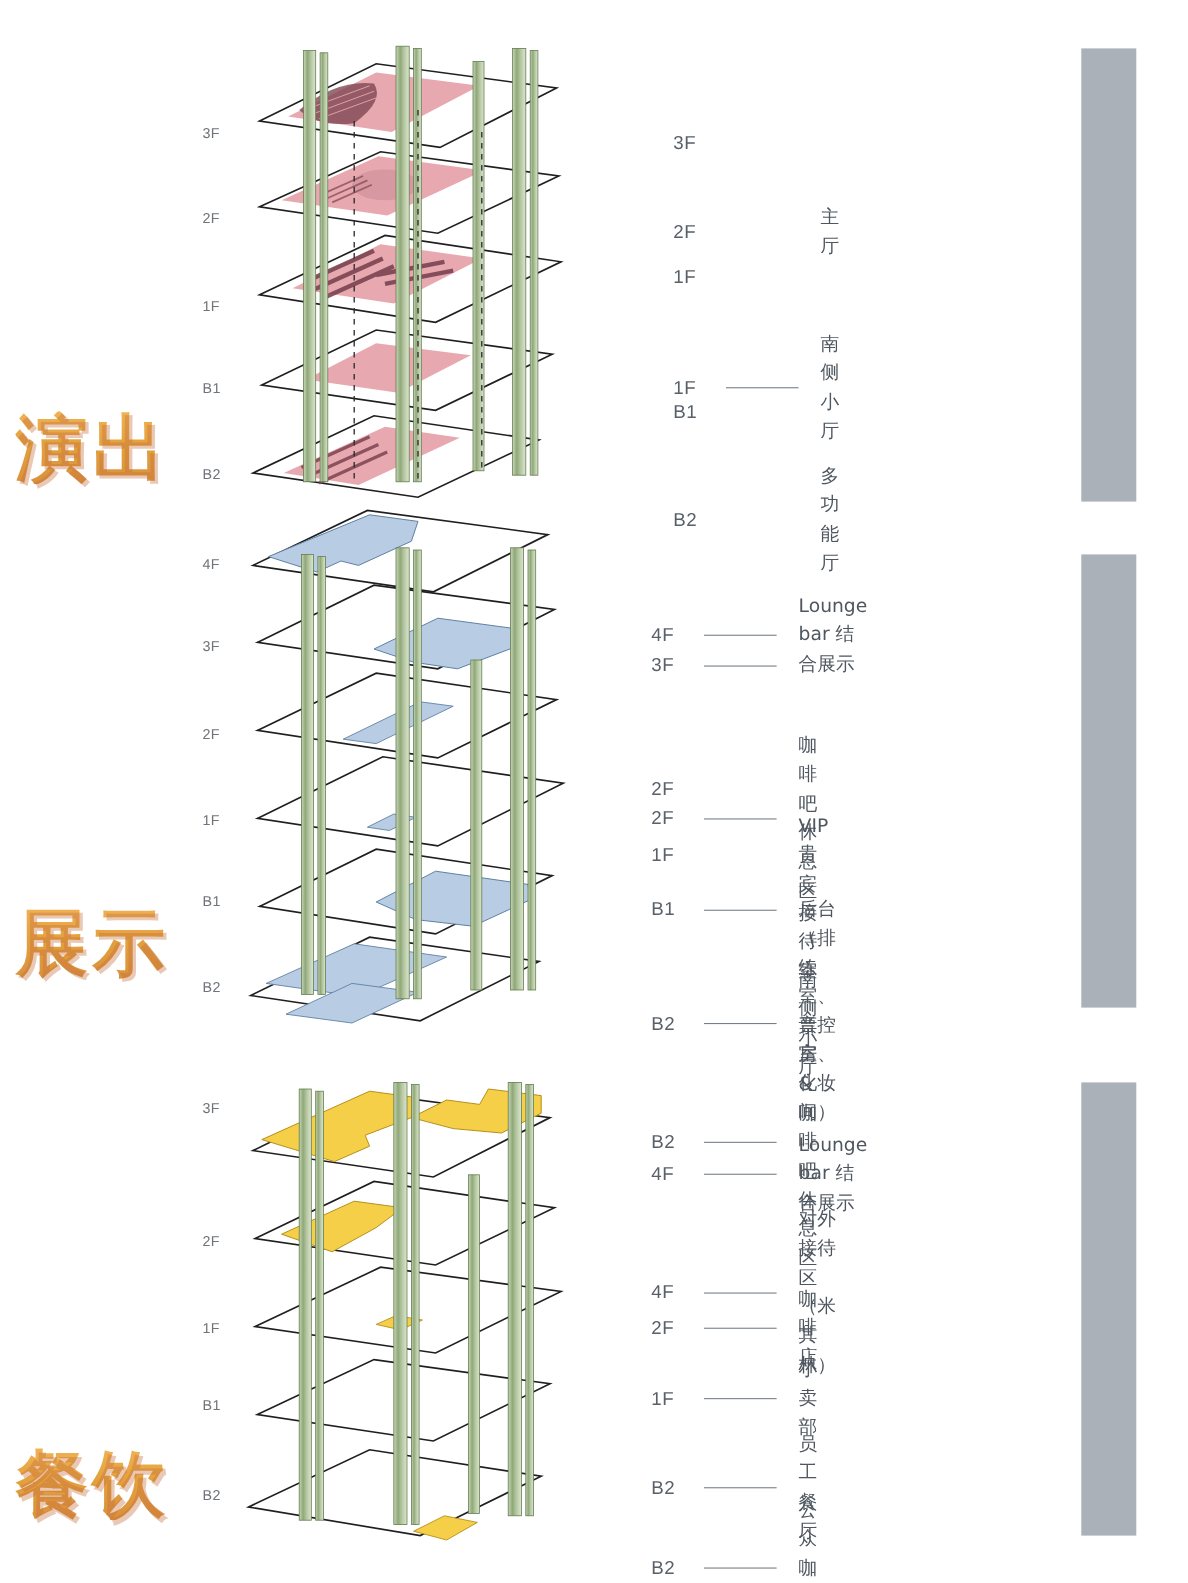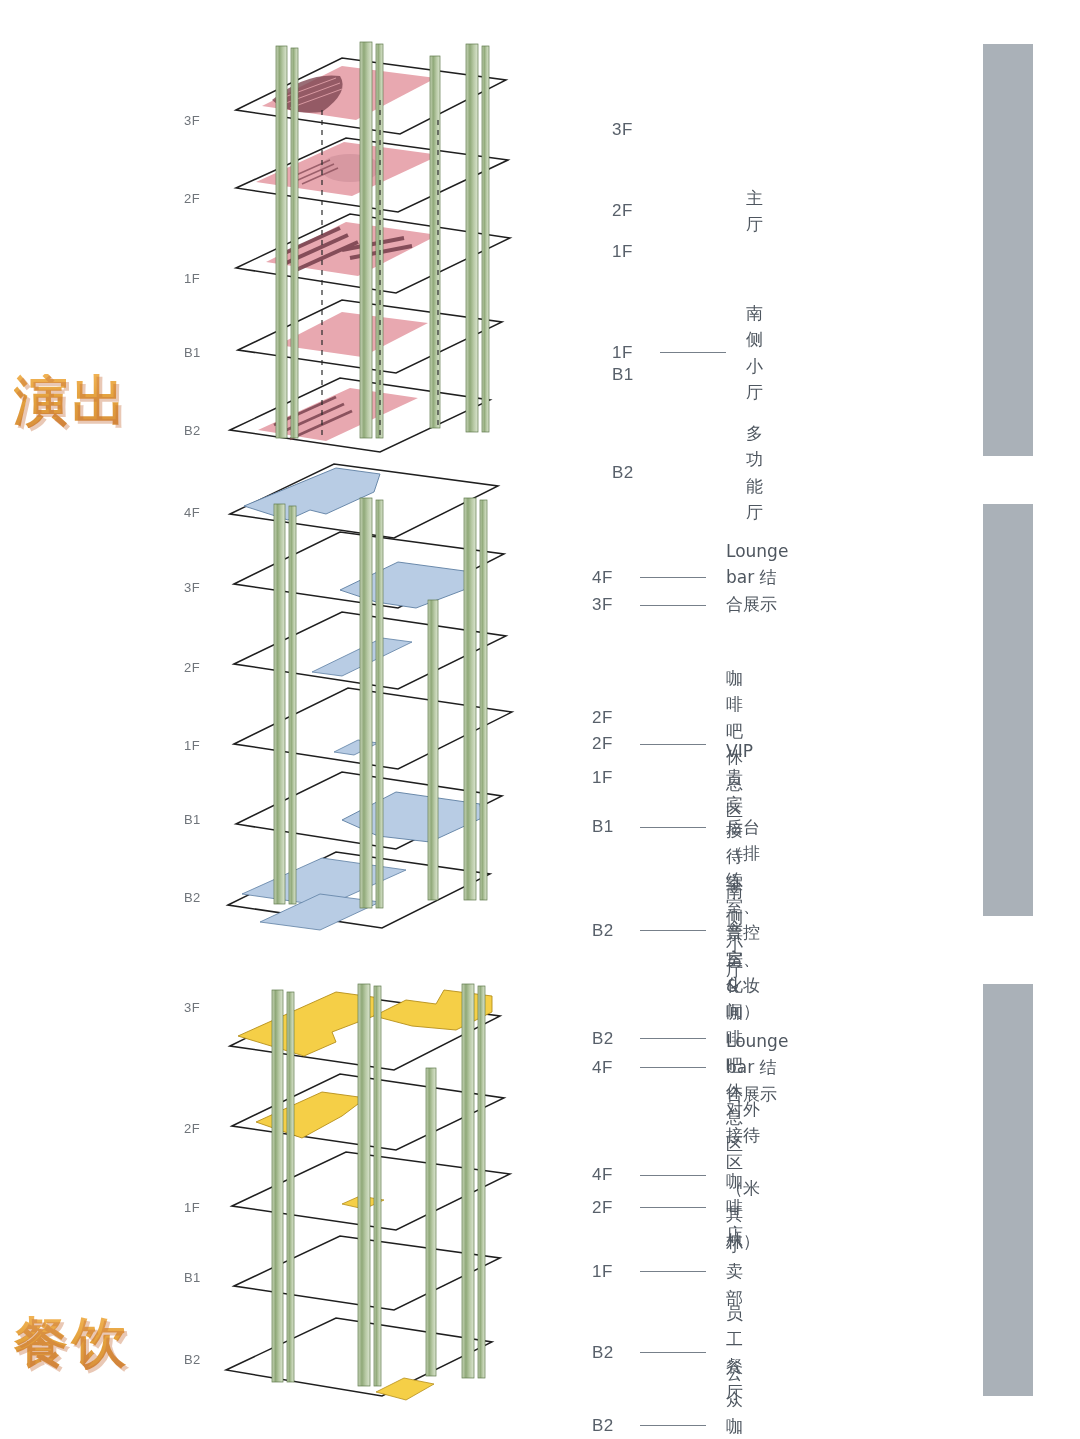--- a/index.html
+++ b/index.html
@@ -9,23 +9,23 @@
     background:#ffffff;
   }
   .section{position:absolute;left:0;width:1080px;}
   #sec-1{top:0;height:480px;}
   #sec-2{top:480px;height:480px;}
   #sec-3{top:960px;height:479px;}
 
   
   .big-title{
     position:absolute;
-    font-family:Liberation Serif, serif;
+    font-family:Liberation Sans, sans-serif;
     font-weight:bold;
-    font-size:54px;
+    font-size:66px;
     letter-spacing:4px;
     line-height:1;
     color:#e0a23e;
     background:linear-gradient(180deg,#f0b254 0%,#e3a13d 45%,#d9913c 100%);
     -webkit-background-clip:text;
     background-clip:text;
     -webkit-text-fill-color:transparent;
     text-shadow:3px 3px 0 rgba(196,110,60,.38);
     white-space:nowrap;
     user-select:none;
@@ -199,20 +199,21 @@
     <div class="legend-row" style="left:612px;top:420px">
       <span class="lg-floor">B2</span>
       <span class="lg-dash blank"></span>
       <span class="lg-text">多功能厅</span>
     </div>
   </div>
 </div>
 
 <div class="section" id="sec-2">
 
+  <div class="big-title" id="title-2" style="top:344px">展示</div>
 
   <div class="floor-tick" style="left:184px;top:25px">4F</div>
   <div class="floor-tick" style="left:184px;top:100px">3F</div>
   <div class="floor-tick" style="left:184px;top:180px">2F</div>
   <div class="floor-tick" style="left:184px;top:258px">1F</div>
   <div class="floor-tick" style="left:184px;top:332px">B1</div>
   <div class="floor-tick" style="left:184px;top:410px">B2</div>
 
   <div class="diagram">
     <svg width="370" height="480" viewBox="0 0 370 480">

